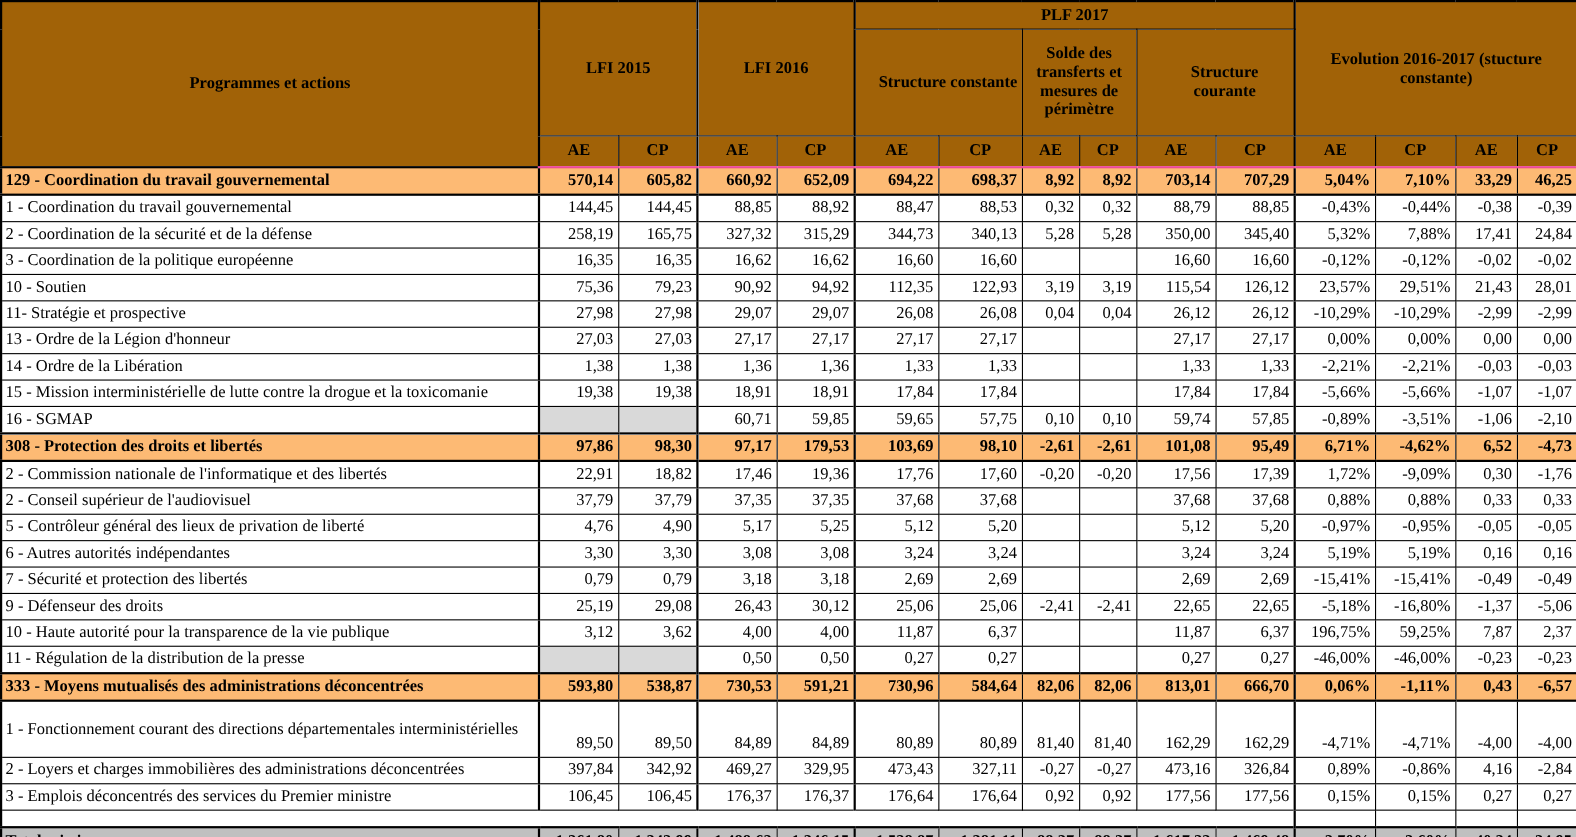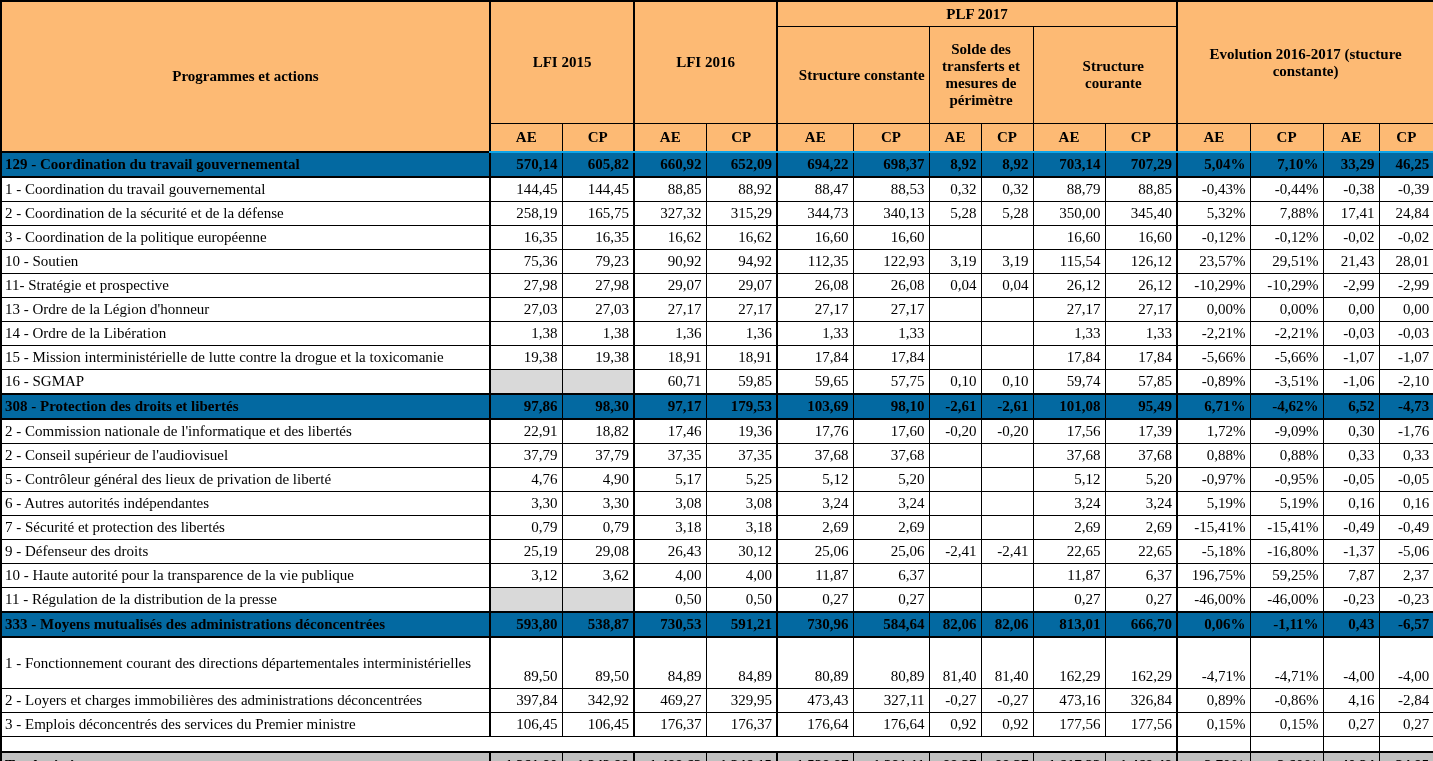--- a/index.html
+++ b/index.html
@@ -1,28 +1,28 @@
 <!DOCTYPE html>
 <html><head>
 <meta charset="utf-8">
 <style>
   html,body{margin:0;padding:0;background:#fff;}
   body{font-family:"Liberation Serif","DejaVu Serif",serif;font-size:15px;color:#000;}
   table{border-collapse:collapse;table-layout:fixed;width:1433px;border:2px solid #000;}
   th,td{border:1px solid #000;overflow:hidden;}
-  thead th{font-weight:bold;text-align:center;vertical-align:middle;padding:1px 3px;background:#fdba74;}
+  thead th{font-weight:bold;text-align:center;vertical-align:middle;padding:1px 3px;background:#a16207;}
   .h-plf{height:22px;}
   .h-sub{height:94px;padding-left:20px;}
-  .aecp-row th{height:25px;border-bottom:2px solid #0ea5e9;}
+  .aecp-row th{height:25px;border-bottom:2px solid #ec4899;}
   .th-evo{padding:0 28px;}
   .th-solde{padding:0 6px;text-align:center;}
   .label-cell{text-align:left;padding:0 3px;white-space:nowrap;vertical-align:middle;}
   .num-cell{text-align:right;padding:0 4px 0 0;white-space:nowrap;vertical-align:middle;}
   .row-action td{height:23px;}
-  .row-section td{height:23px;background:#0369a1;font-weight:bold;border-top:2px solid #000;border-bottom:2px solid #000;}
+  .row-section td{height:23px;background:#fdba74;font-weight:bold;border-top:2px solid #000;border-bottom:2px solid #000;}
   .row-total td{height:25px;background:#c0c0c0;font-weight:bold;border-top:2px solid #000;border-bottom:2px solid #000;}
   .row-double td{height:47px;}
   .row-double .num-cell{vertical-align:bottom;padding-bottom:3px;}
   .row-double .label-cell{white-space:normal;line-height:1.5;}
   .shaded{background:#d9d9d9;}
   .bL2{border-left:2px solid #000;}
   .row-spacer td{border-left:none;border-right:none;border-top:1px solid #000;border-bottom:none;height:12px;background:#fff;}
   .row-spacer td.evo{border-left:1px solid #000;border-right:1px solid #000;}
   .row-spacer td.evo.bL2{border-left:2px solid #000;}
 </style>

